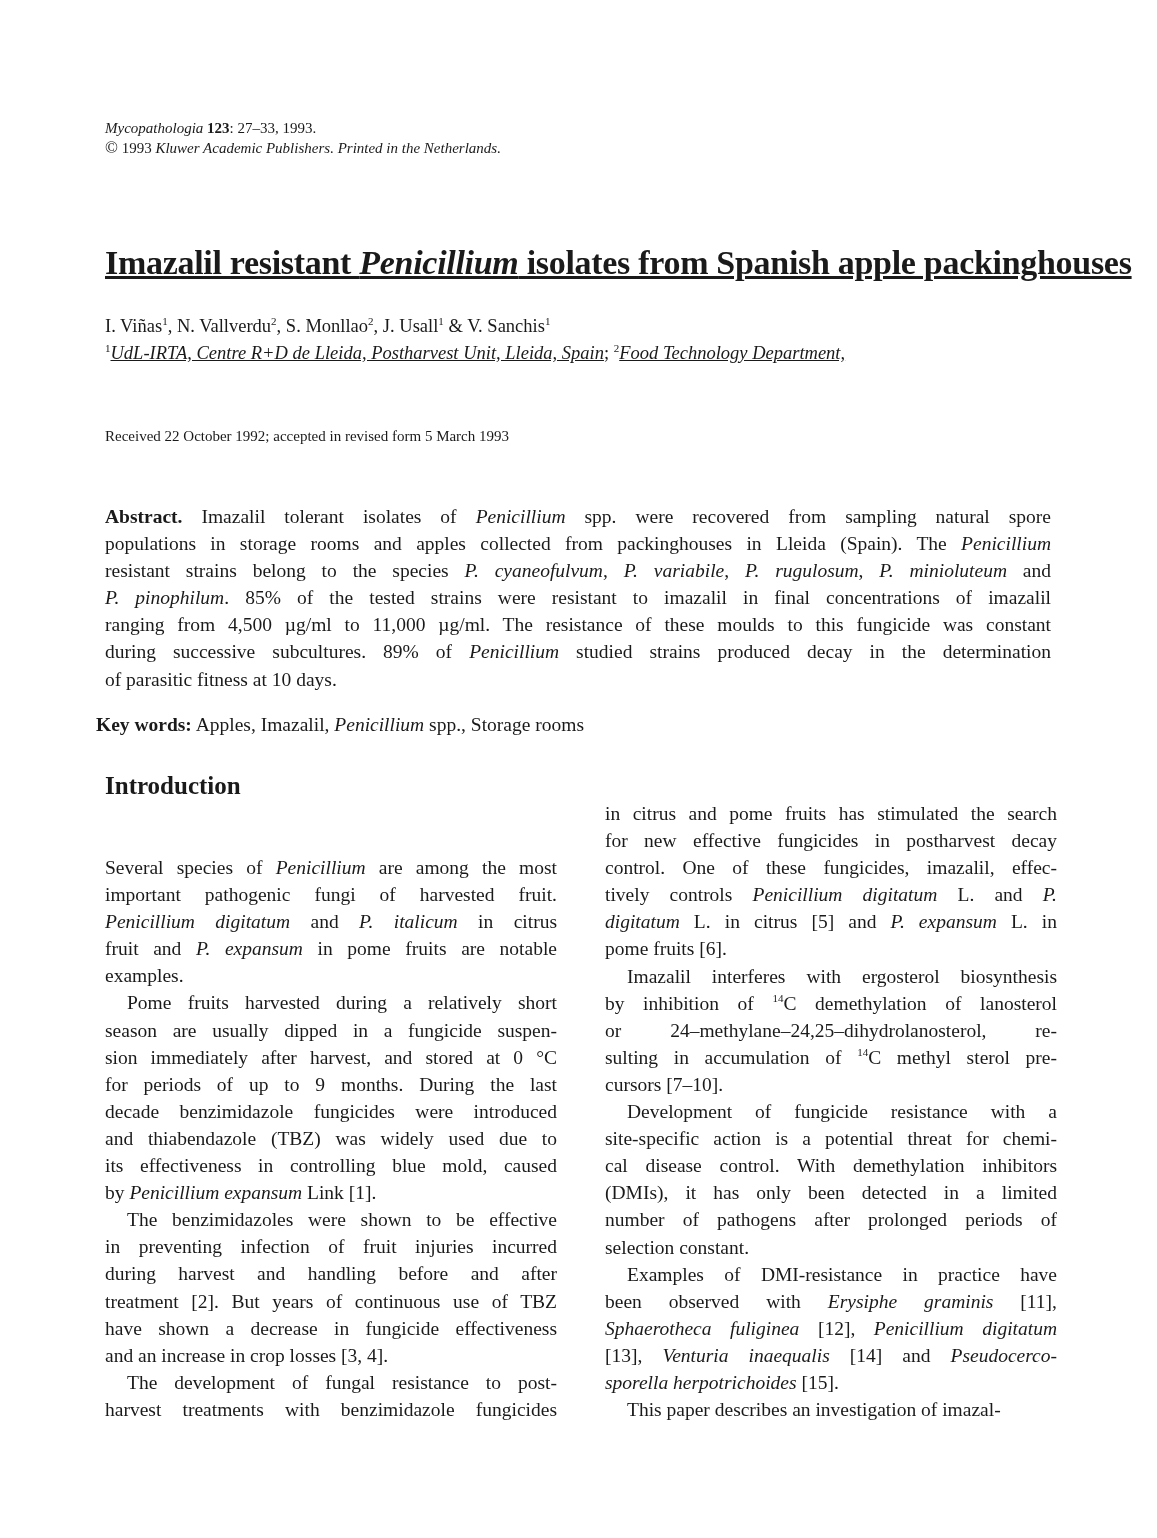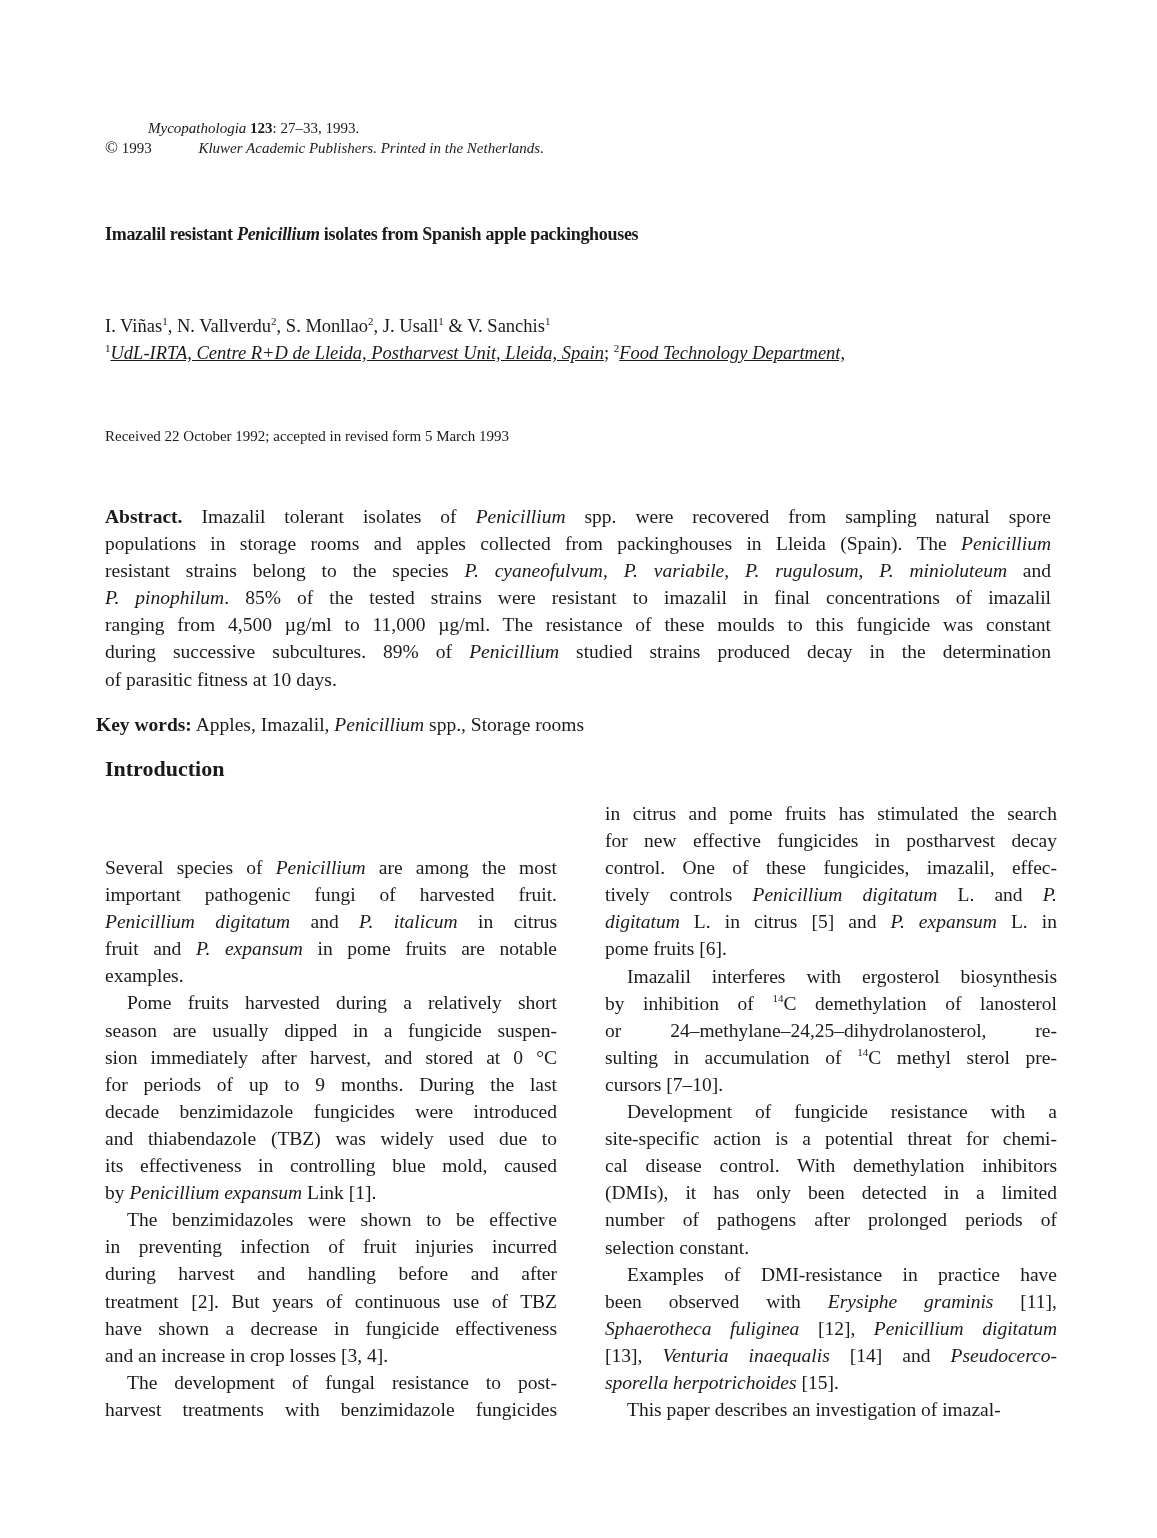--- a/index.html
+++ b/index.html
@@ -2,44 +2,44 @@
 <html><head>
 <meta charset="utf-8">
 <style>
   html, body { margin: 0; padding: 0; background: #ffffff; }
   body {
     width: 1157px; height: 1538px; position: relative; overflow: hidden;
     font-family: "Liberation Serif", "DejaVu Serif", serif; color: #1a1a1a;
   }
   .abs { position: absolute; }
   .journal { left: 105px; top: 118px; font-size: 15px; line-height: 20px; }
-  .journal i { font-style: italic; margin-left: 43px; }
+  .journal i { font-style: italic; }
   .title {
-    left: 105px; top: 224px; font-size: 18px; font-weight: bold; letter-spacing: -0.3px;
-    white-space: nowrap; font-family: "Liberation Serif", serif;
+    left: 105px; top: 244px; font-size: 34px; font-weight: bold; letter-spacing: -0.3px;
+    white-space: nowrap; font-family: "Liberation Serif", serif; text-decoration: underline;
   }
   .authors { left: 105px; top: 313px; font-size: 18.5px; line-height: 27px; width: 960px; }
   .authors sup { font-size: 11px; vertical-align: 7px; line-height: 0; }
   .affil i { font-style: italic; text-decoration: underline; }
   .received { left: 105px; top: 428px; font-size: 15px; }
   .abstract {
     left: 105px; top: 503px; width: 946px; font-size: 19.5px; line-height: 27.1px;
     text-align: justify;
   }
   .abstract .line { display: block; white-space: nowrap; text-align-last: justify; text-align: justify; }
   .abstract .line.last { text-align-last: left; }
   .kw { left: 96px; top: 714px; font-size: 19.5px; }
   b.lbl { font-weight: bold; }
   .col { position: absolute; width: 452px; font-size: 19.5px; line-height: 27.1px; }
   .col .line { display: block; white-space: nowrap; text-align: justify; text-align-last: justify; height: 27.1px; }
   .col .line.last { text-align-last: left; }
   .col .ind { text-indent: 22px; }
   .col-left { left: 105px; top: 854px; }
   .col-right { left: 605px; top: 800px; }
-  .heading { left: 105px; top: 756px; font-size: 22px; font-weight: bold; }
+  .heading { left: 105px; top: 772px; font-size: 25px; font-weight: bold; }
   i { font-style: italic; }
   sup.s { font-size: 11px; vertical-align: 8px; line-height: 0; }
 </style>
 </head>
 <body>
 
 <div class="abs journal">
   <div>
     <i>Mycopathologia</i>
     <b>123</b><span>: 27–33, 1993.</span>

